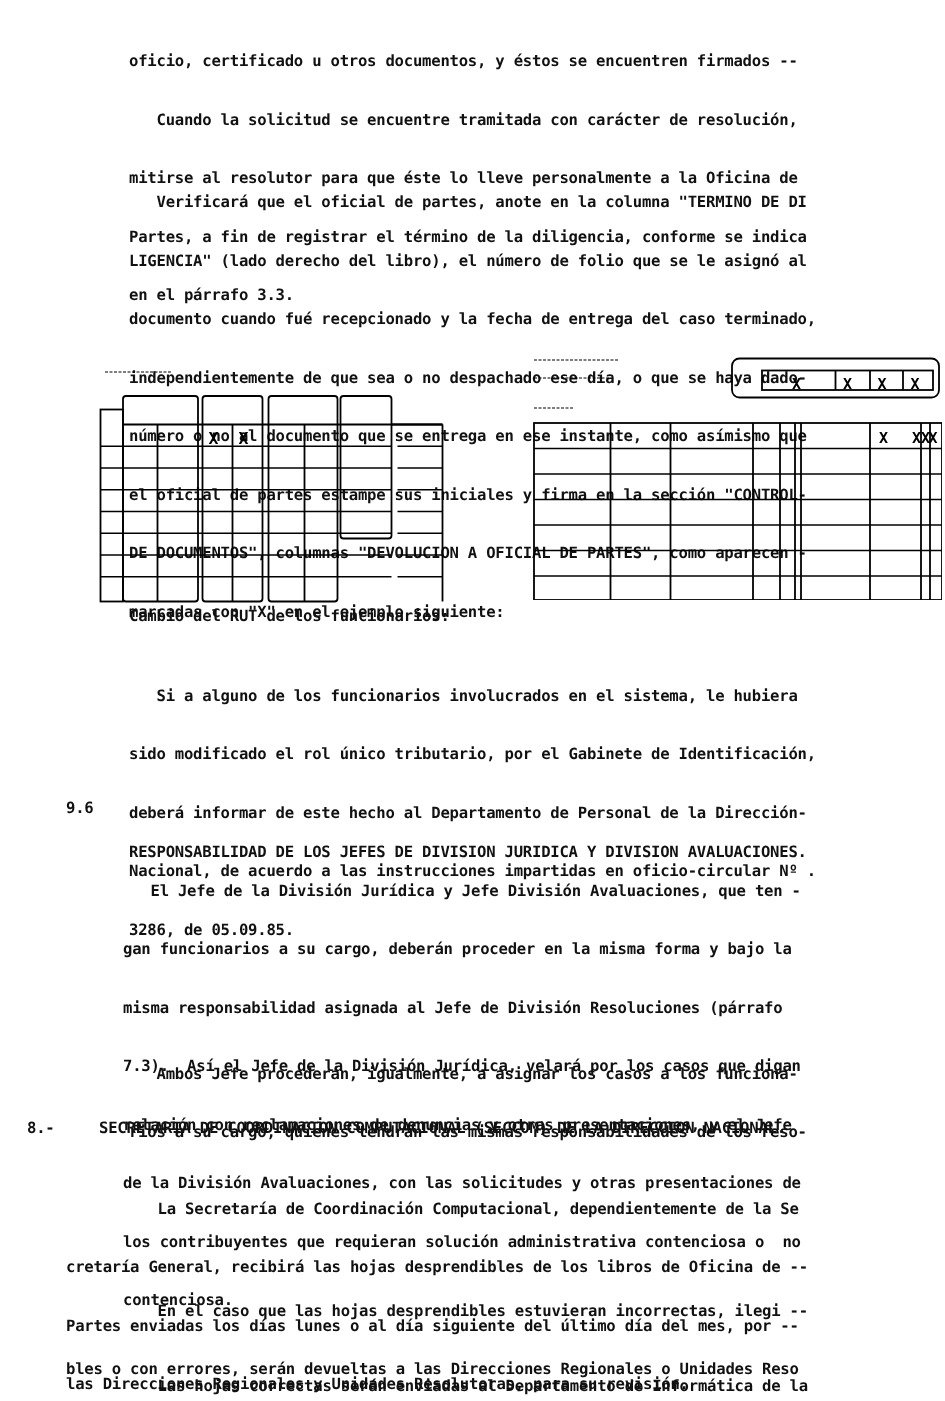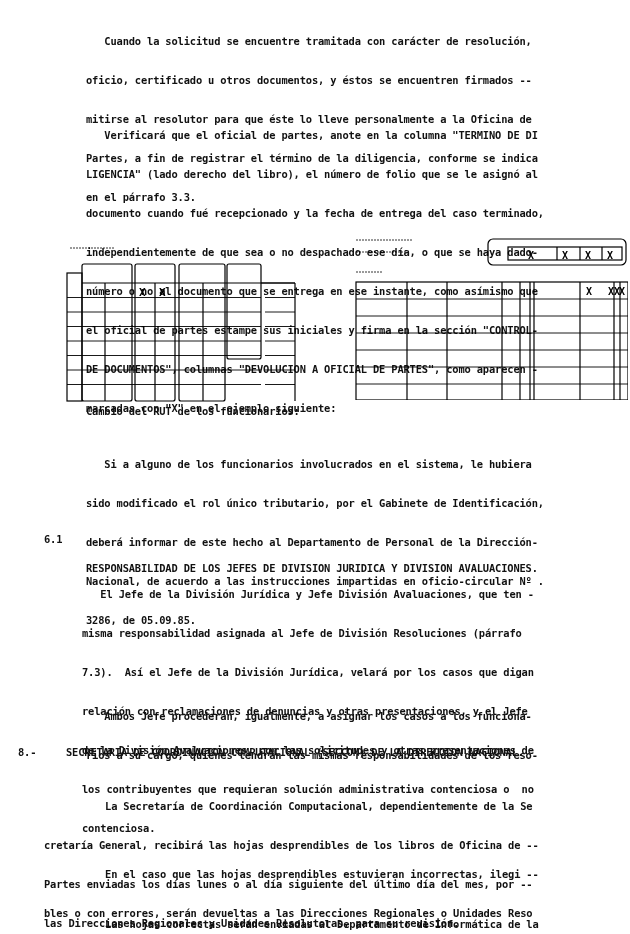--- a/index.html
+++ b/index.html
@@ -7,22 +7,22 @@
          font-family: "DejaVu Sans Mono", "Liberation Mono", monospace; color: #111; }
   .p { position: absolute; font-size: 10.4px; line-height: 13px; white-space: pre; letter-spacing: -0.15px; font-weight: bold; }
   .ul { }
   .form { position: absolute; }
   svg text { font-family: "DejaVu Sans Mono", monospace; }
 </style>
 </head>
 <body>
 
 <div class="p" style="left:86px; top:9px;">
+  <div>oficio, certificado u otros documentos, y éstos se encuentren firmados --</div>
   <div>   Cuando la solicitud se encuentre tramitada con carácter de resolución,</div>
-  <div>oficio, certificado u otros documentos, y éstos se encuentren firmados --</div>
   <div>mitirse al resolutor para que éste lo lleve personalmente a la Oficina de</div>
   <div>Partes, a fin de registrar el término de la diligencia, conforme se indica</div>
   <div>en el párrafo 3.3.</div>
 </div>
 
 <div class="p" style="left:86px; top:103px;">
   <div>   Verificará que el oficial de partes, anote en la columna "TERMINO DE DI</div>
   <div>LIGENCIA" (lado derecho del libro), el número de folio que se le asignó al</div>
   <div>documento cuando fué recepcionado y la fecha de entrega del caso terminado,</div>
   <div>independientemente de que sea o no despachado ese día, o que se haya dado-</div>
@@ -113,25 +113,26 @@
 <div class="p ul" style="left:86px; top:405px;">Cambio del RUT de los funcionarios:</div>
 
 <div class="p" style="left:86px; top:432px;">
   <div>   Si a alguno de los funcionarios involucrados en el sistema, le hubiera</div>
   <div>sido modificado el rol único tributario, por el Gabinete de Identificación,</div>
   <div>deberá informar de este hecho al Departamento de Personal de la Dirección-</div>
   <div>Nacional, de acuerdo a las instrucciones impartidas en oficio-circular Nº .</div>
   <div>3286, de 05.09.85.</div>
 </div>
 
-<div class="p" style="left:44px; top:533px;">6.1</div>
+<div class="p" style="left:44px; top:533px;">9.6</div>
 <div class="p ul" style="left:86px; top:562px;">RESPONSABILIDAD DE LOS JEFES DE DIVISION JURIDICA Y DIVISION AVALUACIONES.</div>
 
 <div class="p" style="left:82px; top:562px;">
   <div>   El Jefe de la División Jurídica y Jefe División Avaluaciones, que ten -</div>
+  <div>gan funcionarios a su cargo, deberán proceder en la misma forma y bajo la</div>
   <div>misma responsabilidad asignada al Jefe de División Resoluciones (párrafo</div>
   <div>7.3).  Así el Jefe de la División Jurídica, velará por los casos que digan</div>
   <div>relación con reclamaciones de denuncias y otras presentaciones, y el Jefe</div>
   <div>de la División Avaluaciones, con las solicitudes y otras presentaciones de</div>
   <div>los contribuyentes que requieran solución administrativa contenciosa o  no</div>
   <div>contenciosa.</div>
 </div>
 
 <div class="p" style="left:86px; top:684px;">
   <div>   Ambos Jefe procederán, igualmente, a asignar los casos a los funciona-</div>

